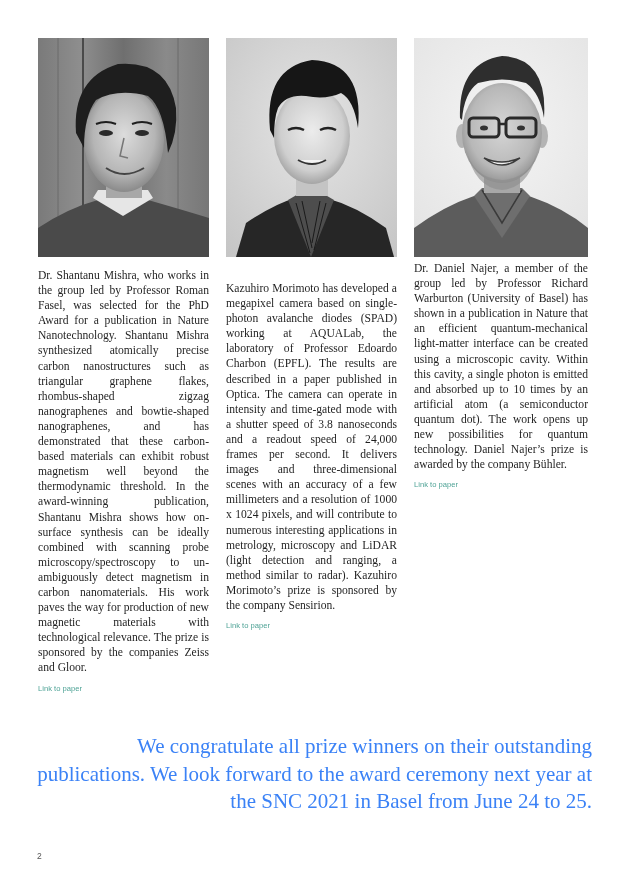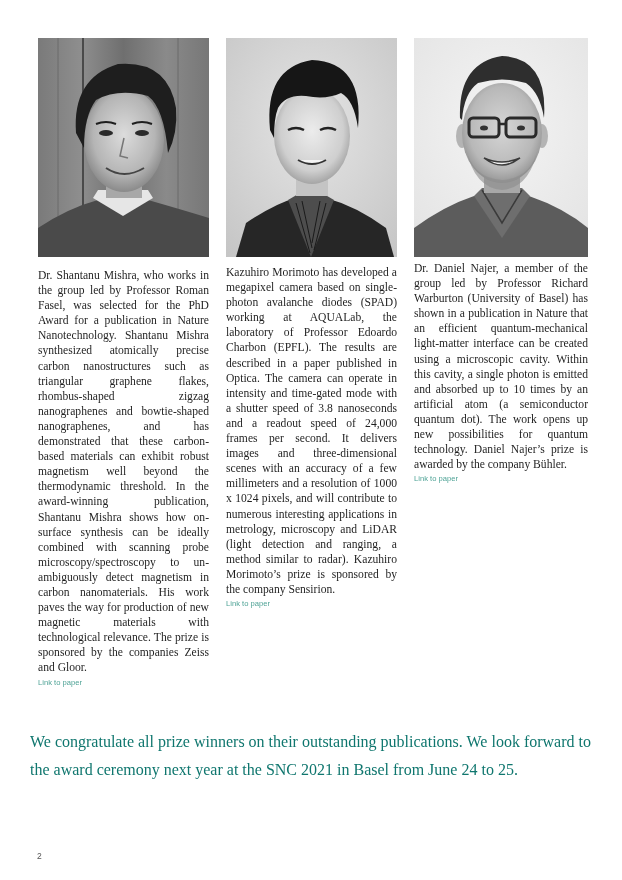--- a/index.html
+++ b/index.html
@@ -38,42 +38,42 @@
     .photo svg { display: block; width: 100%; height: 100%; }
     .bio {
       font-family: "Liberation Serif", "DejaVu Serif", serif;
       font-size: 11.6px;
       line-height: 15.1px;
       text-align: justify;
       hyphens: manual;
       color: #1f1f1f;
     }
     .c1 .bio { margin-top: 11px; }
-    .c2 .bio { margin-top: 8px; }
+    .c2 .bio { margin-top: 24px; }
     .c3 .bio { margin-top: 4px; }
     .bio .name { font-weight: normal; }
     .link {
       font-family: "Liberation Sans", "DejaVu Sans", sans-serif;
       font-size: 7.6px;
       color: #4fa396;
-      margin-top: 2px;
+      margin-top: 8px;
       text-decoration: none;
       display: inline-block;
       cursor: pointer;
     }
     .closing {
       position: absolute;
       left: 30px;
       top: 712px;
       width: 562px;
-      text-align: left;
+      text-align: right;
       font-family: "Liberation Serif", "DejaVu Serif", serif;
-      font-size: 16px;
+      font-size: 21px;
       line-height: 27.5px;
-      color: #0f766e;
+      color: #3b82f6;
     }
     .page-number {
       position: absolute;
       left: 37px;
       top: 851px;
       font-family: "Liberation Sans", "DejaVu Sans", sans-serif;
       font-size: 8.5px;
       color: #555555;
     }
   </style>

